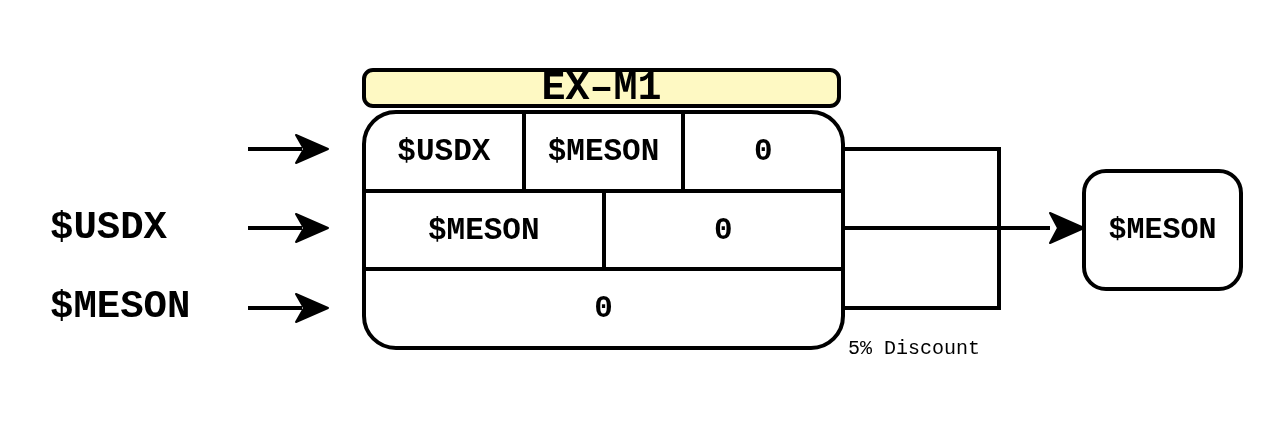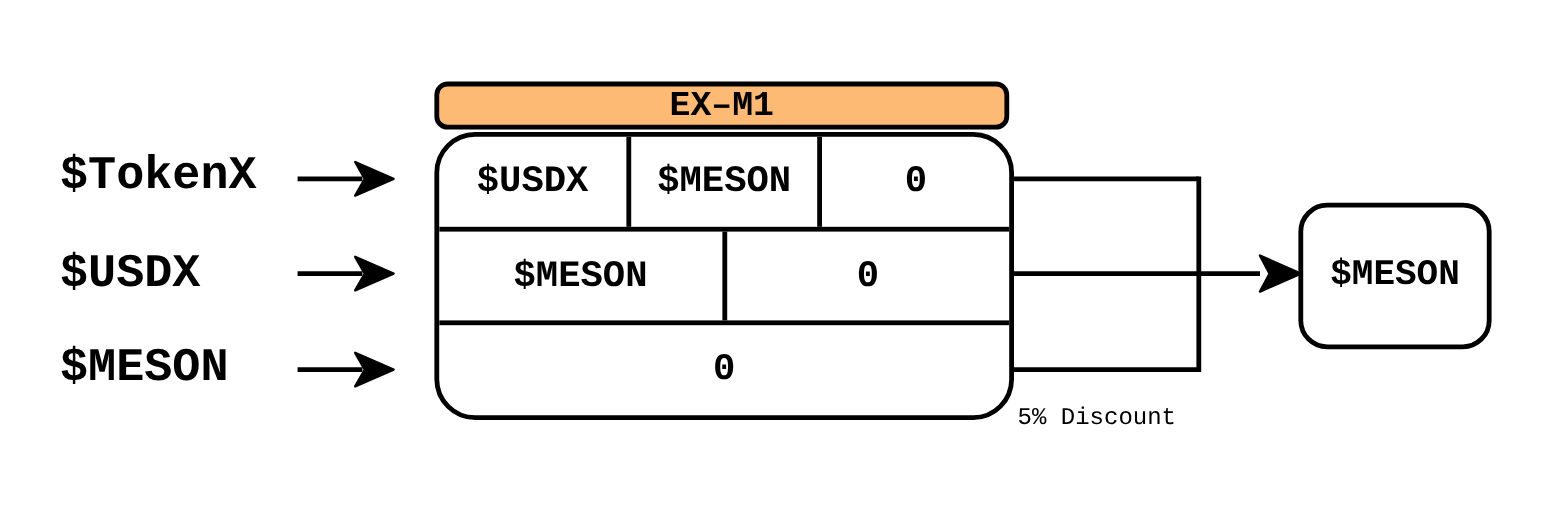--- a/index.html
+++ b/index.html
@@ -35,25 +35,25 @@
   .input-label.l2 { top: 202px; }
   .input-label.l3 { top: 281px; }
 
   .header-box {
     position: absolute;
     left: 362px; top: 68px;
     width: 479px; height: 40px;
     box-sizing: border-box;
     border: 4px solid #000000;
     border-radius: 11px;
-    background: #fdba74;
+    background: #fef9c3;
     display: flex;
     align-items: center;
     justify-content: center;
-    font-size: 29px;
+    font-size: 40px;
     font-weight: bold;
   }
 
   .main-box {
     position: absolute;
     left: 362px; top: 110px;
     width: 483px; height: 240px;
     box-sizing: border-box;
     border: 4px solid #000000;
     border-radius: 34px;
@@ -115,23 +115,20 @@
     <polygon points="328,308 296,294 304,308 296,322"></polygon>
 
     <line x1="843" y1="149" x2="999" y2="149"></line>
     <line x1="843" y1="308" x2="999" y2="308"></line>
     <line x1="999" y1="147" x2="999" y2="310"></line>
 
     <line x1="843" y1="228" x2="1050" y2="228"></line>
     <polygon points="1084,228 1050,213 1058,228 1050,243"></polygon>
   </svg>
 
-  <div class="input-label l1">
-    <span>$TokenX</span>
-  </div>
   <div class="input-label l2">
     <span>$USDX</span>
   </div>
   <div class="input-label l3">
     <span>$MESON</span>
   </div>
 
   <div class="header-box">
     <span>EX–M1</span>
   </div>

